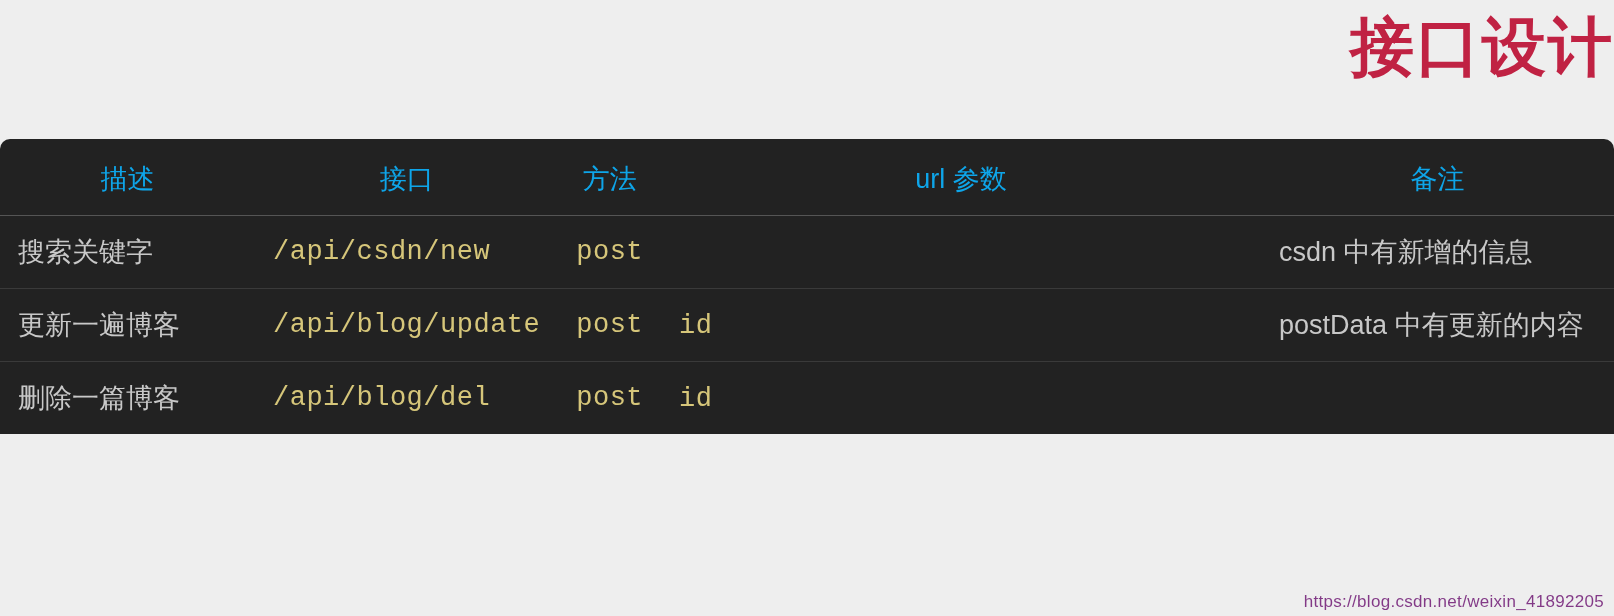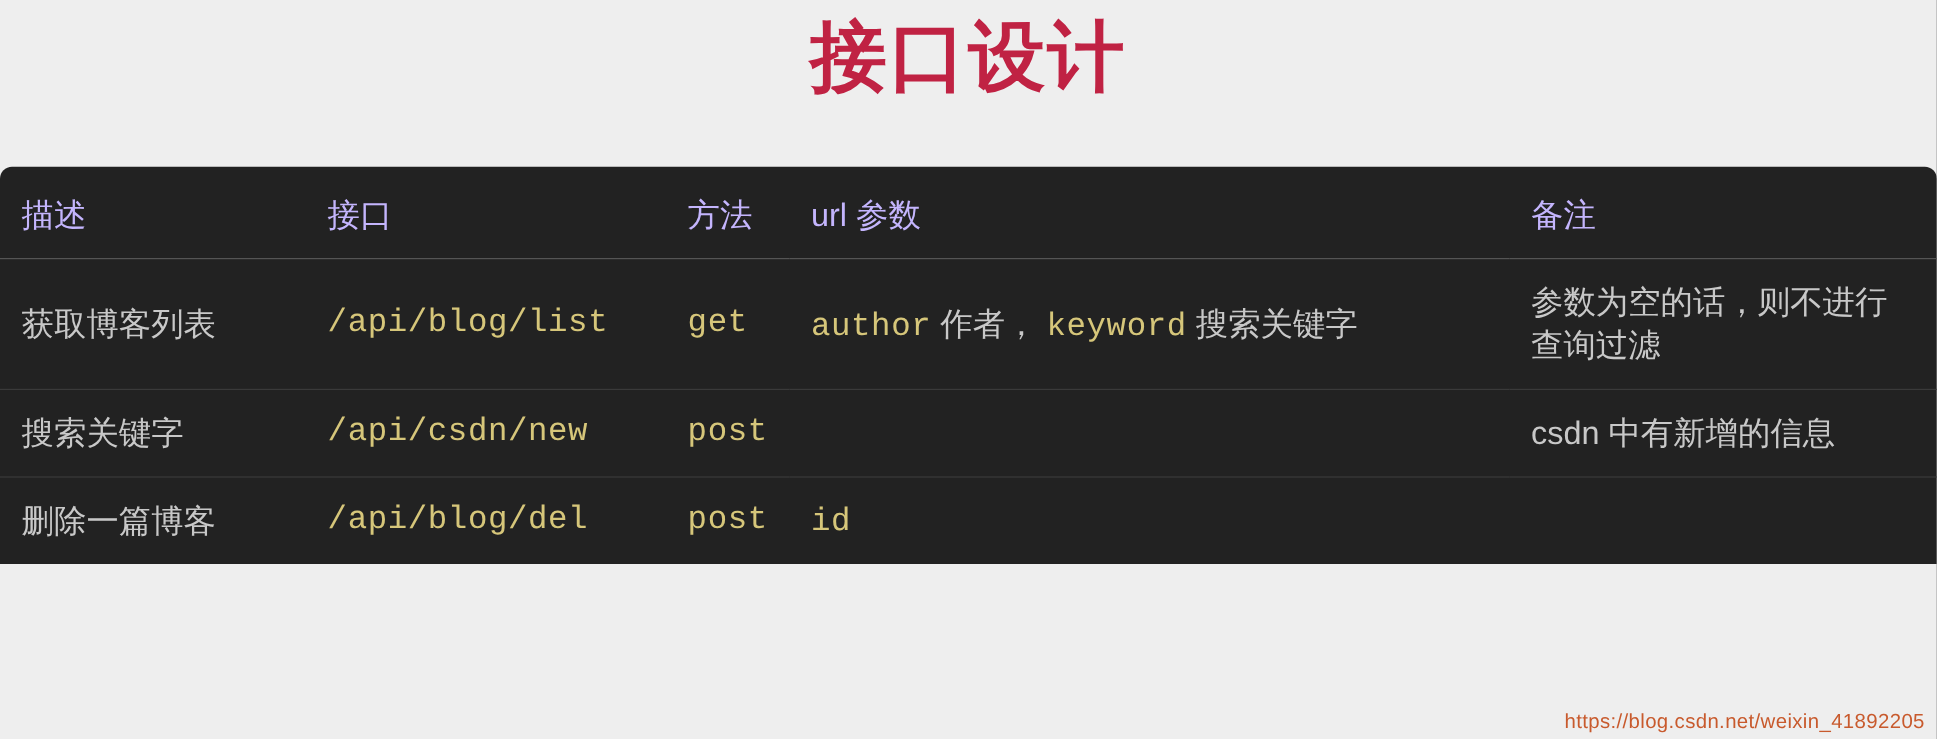--- a/index.html
+++ b/index.html
@@ -5,43 +5,43 @@
   html,body{margin:0;padding:0;}
   body{
     width:1614px;
     height:616px;
     background:#eeeeee;
     font-family:-apple-system,BlinkMacSystemFont,"Segoe UI","PingFang SC","Hiragino Sans GB","Microsoft YaHei",sans-serif;
     overflow:hidden;
     position:relative;
   }
   .title{
-    text-align:center;
+    text-align:right;
     color:#c02243;
     font-size:64px;
     font-weight:700;
     padding-top:4px;
     letter-spacing:2px;
   }
   .table-wrap{
     margin-top:48px;
     background:#222222;
     border-radius:10px 10px 0 0;
     padding:0;
   }
   table{
     width:100%;
     border-collapse:collapse;
     color:#d0d0d0;
     font-size:26px;
   }
   thead th{
-    text-align:left;
+    text-align:center;
     font-weight:400;
-    color:#c4b5fd;
+    color:#0ea5e9;
     padding:22px 18px 18px 18px;
     border-bottom:1px solid #555555;
     font-size:27px;
   }
   tbody td{
     padding:18px 18px;
     border-bottom:1px solid #3a3a3a;
     vertical-align:middle;
     color:#c8c8c8;
     font-size:27px;
@@ -56,21 +56,21 @@
   td .plain{color:#c8c8c8;}
   .col-desc{width:255px;}
   .col-api{width:300px;}
   .col-method{width:100px;}
   .col-params{width:600px;}
   .col-note{width:auto;}
   .watermark{
     position:absolute;
     right:10px;
     bottom:4px;
-    color:#c2410c;
+    color:#701a75;
     font-size:17px;
     opacity:0.85;
     font-family:Arial,sans-serif;
     letter-spacing:0.3px;
   }
 </style>
 </head>
 <body>
 
 <div class="title">接口设计</div>
@@ -88,32 +88,32 @@
       <tr>
         <th>描述</th>
         <th>接口</th>
         <th>方法</th>
         <th>url 参数</th>
         <th>备注</th>
       </tr>
     </thead>
     <tbody id="tbody">
         <tr>
-          <td>获取博客列表</td>
-          <td class="mono">/api/blog/list</td>
-          <td class="mono">get</td>
-          <td><span class="mono">author</span><span class="plain"> 作者，  </span><span class="mono">keyword</span><span class="plain"> 搜索关键字</span></td>
-          <td>参数为空的话，则不进行查询过滤</td>
-        </tr>
-        <tr>
           <td>搜索关键字</td>
           <td class="mono">/api/csdn/new</td>
           <td class="mono">post</td>
           <td></td>
           <td>csdn 中有新增的信息</td>
+        </tr>
+        <tr>
+          <td>更新一遍博客</td>
+          <td class="mono">/api/blog/update</td>
+          <td class="mono">post</td>
+          <td><span class="mono">id</span></td>
+          <td>postData 中有更新的内容</td>
         </tr>
         <tr>
           <td>删除一篇博客</td>
           <td class="mono">/api/blog/del</td>
           <td class="mono">post</td>
           <td><span class="mono">id</span></td>
           <td></td>
         </tr>
       </tbody>
   </table>

